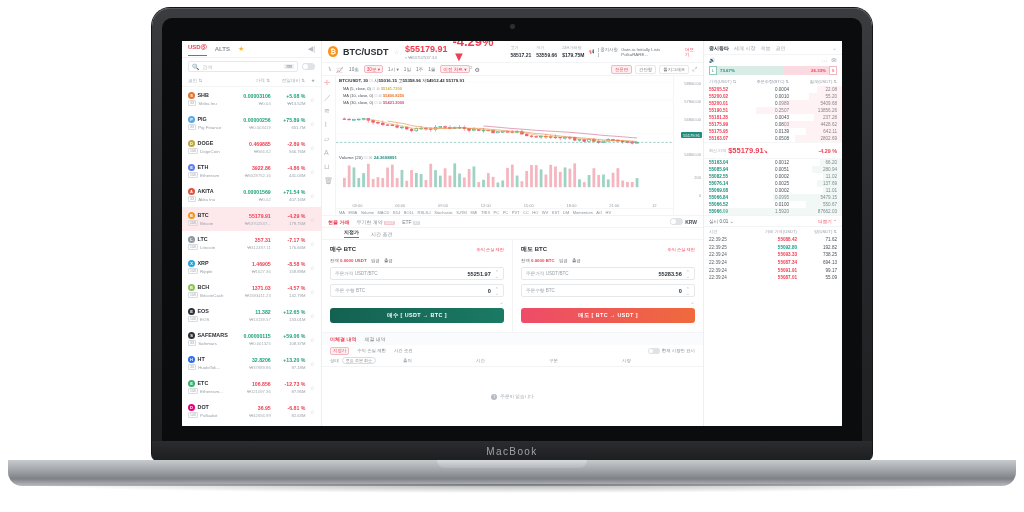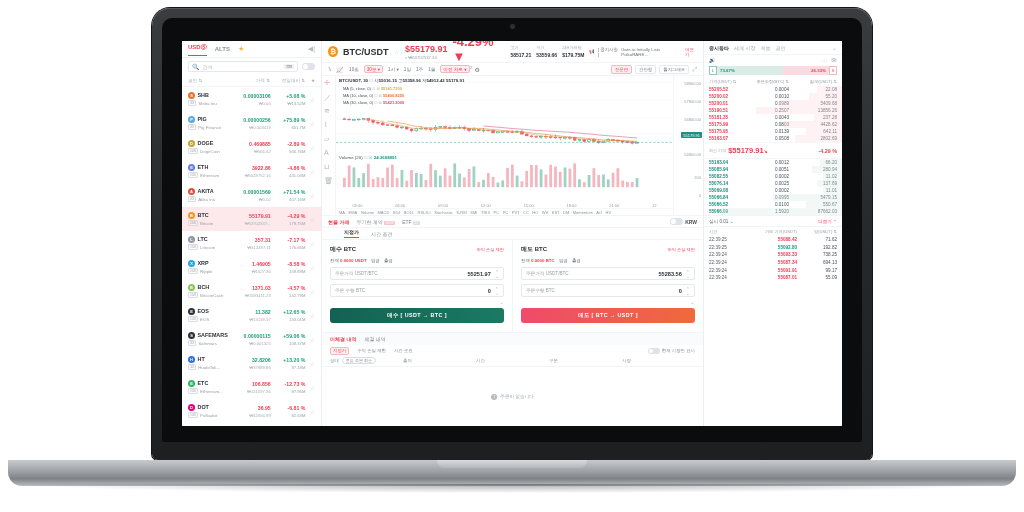--- a/index.html
+++ b/index.html
@@ -1192,15 +1192,18 @@
                 <span class="pr down">55087.01</span>
                 <span class="qt">55.09</span>
               </div>
             </div>
         </div>
 
       </div>
     </div>
   </div>
 
+  <div class="chinbar">
+    <span>MacBook</span>
+  </div>
   <div class="base"></div>
   <div class="baseshadow"></div>
 </div>
 
 </body></html>

